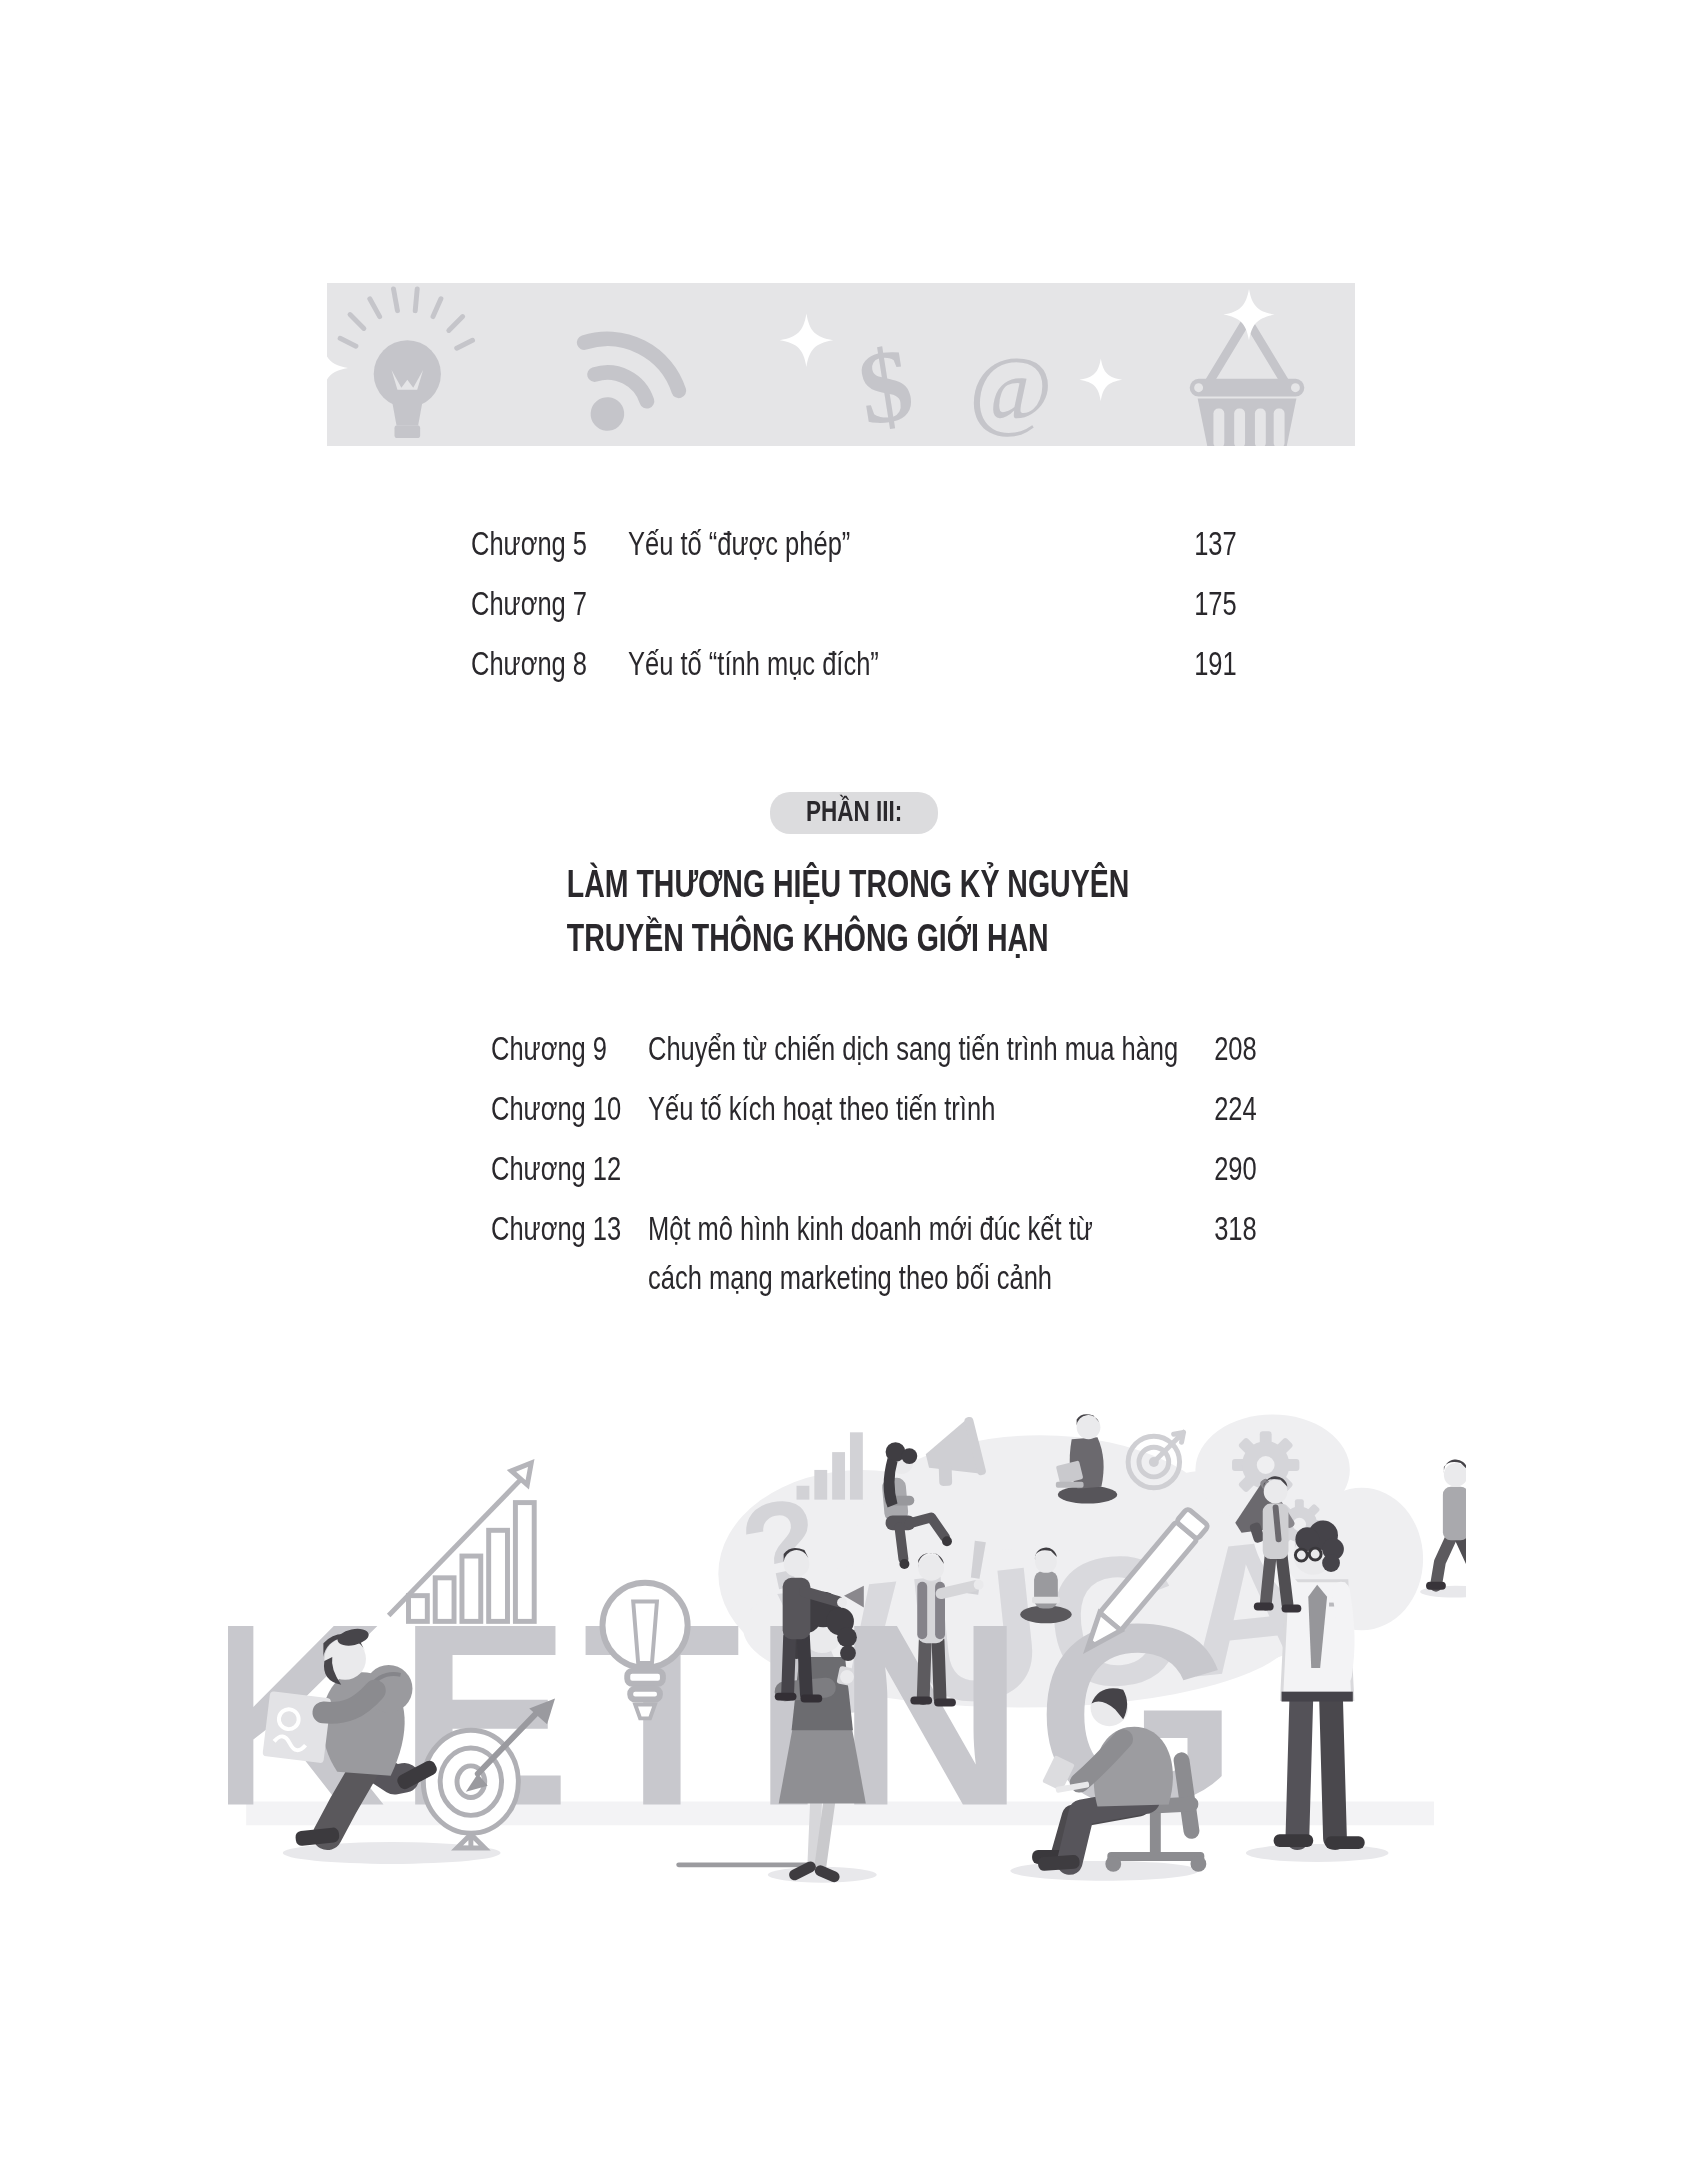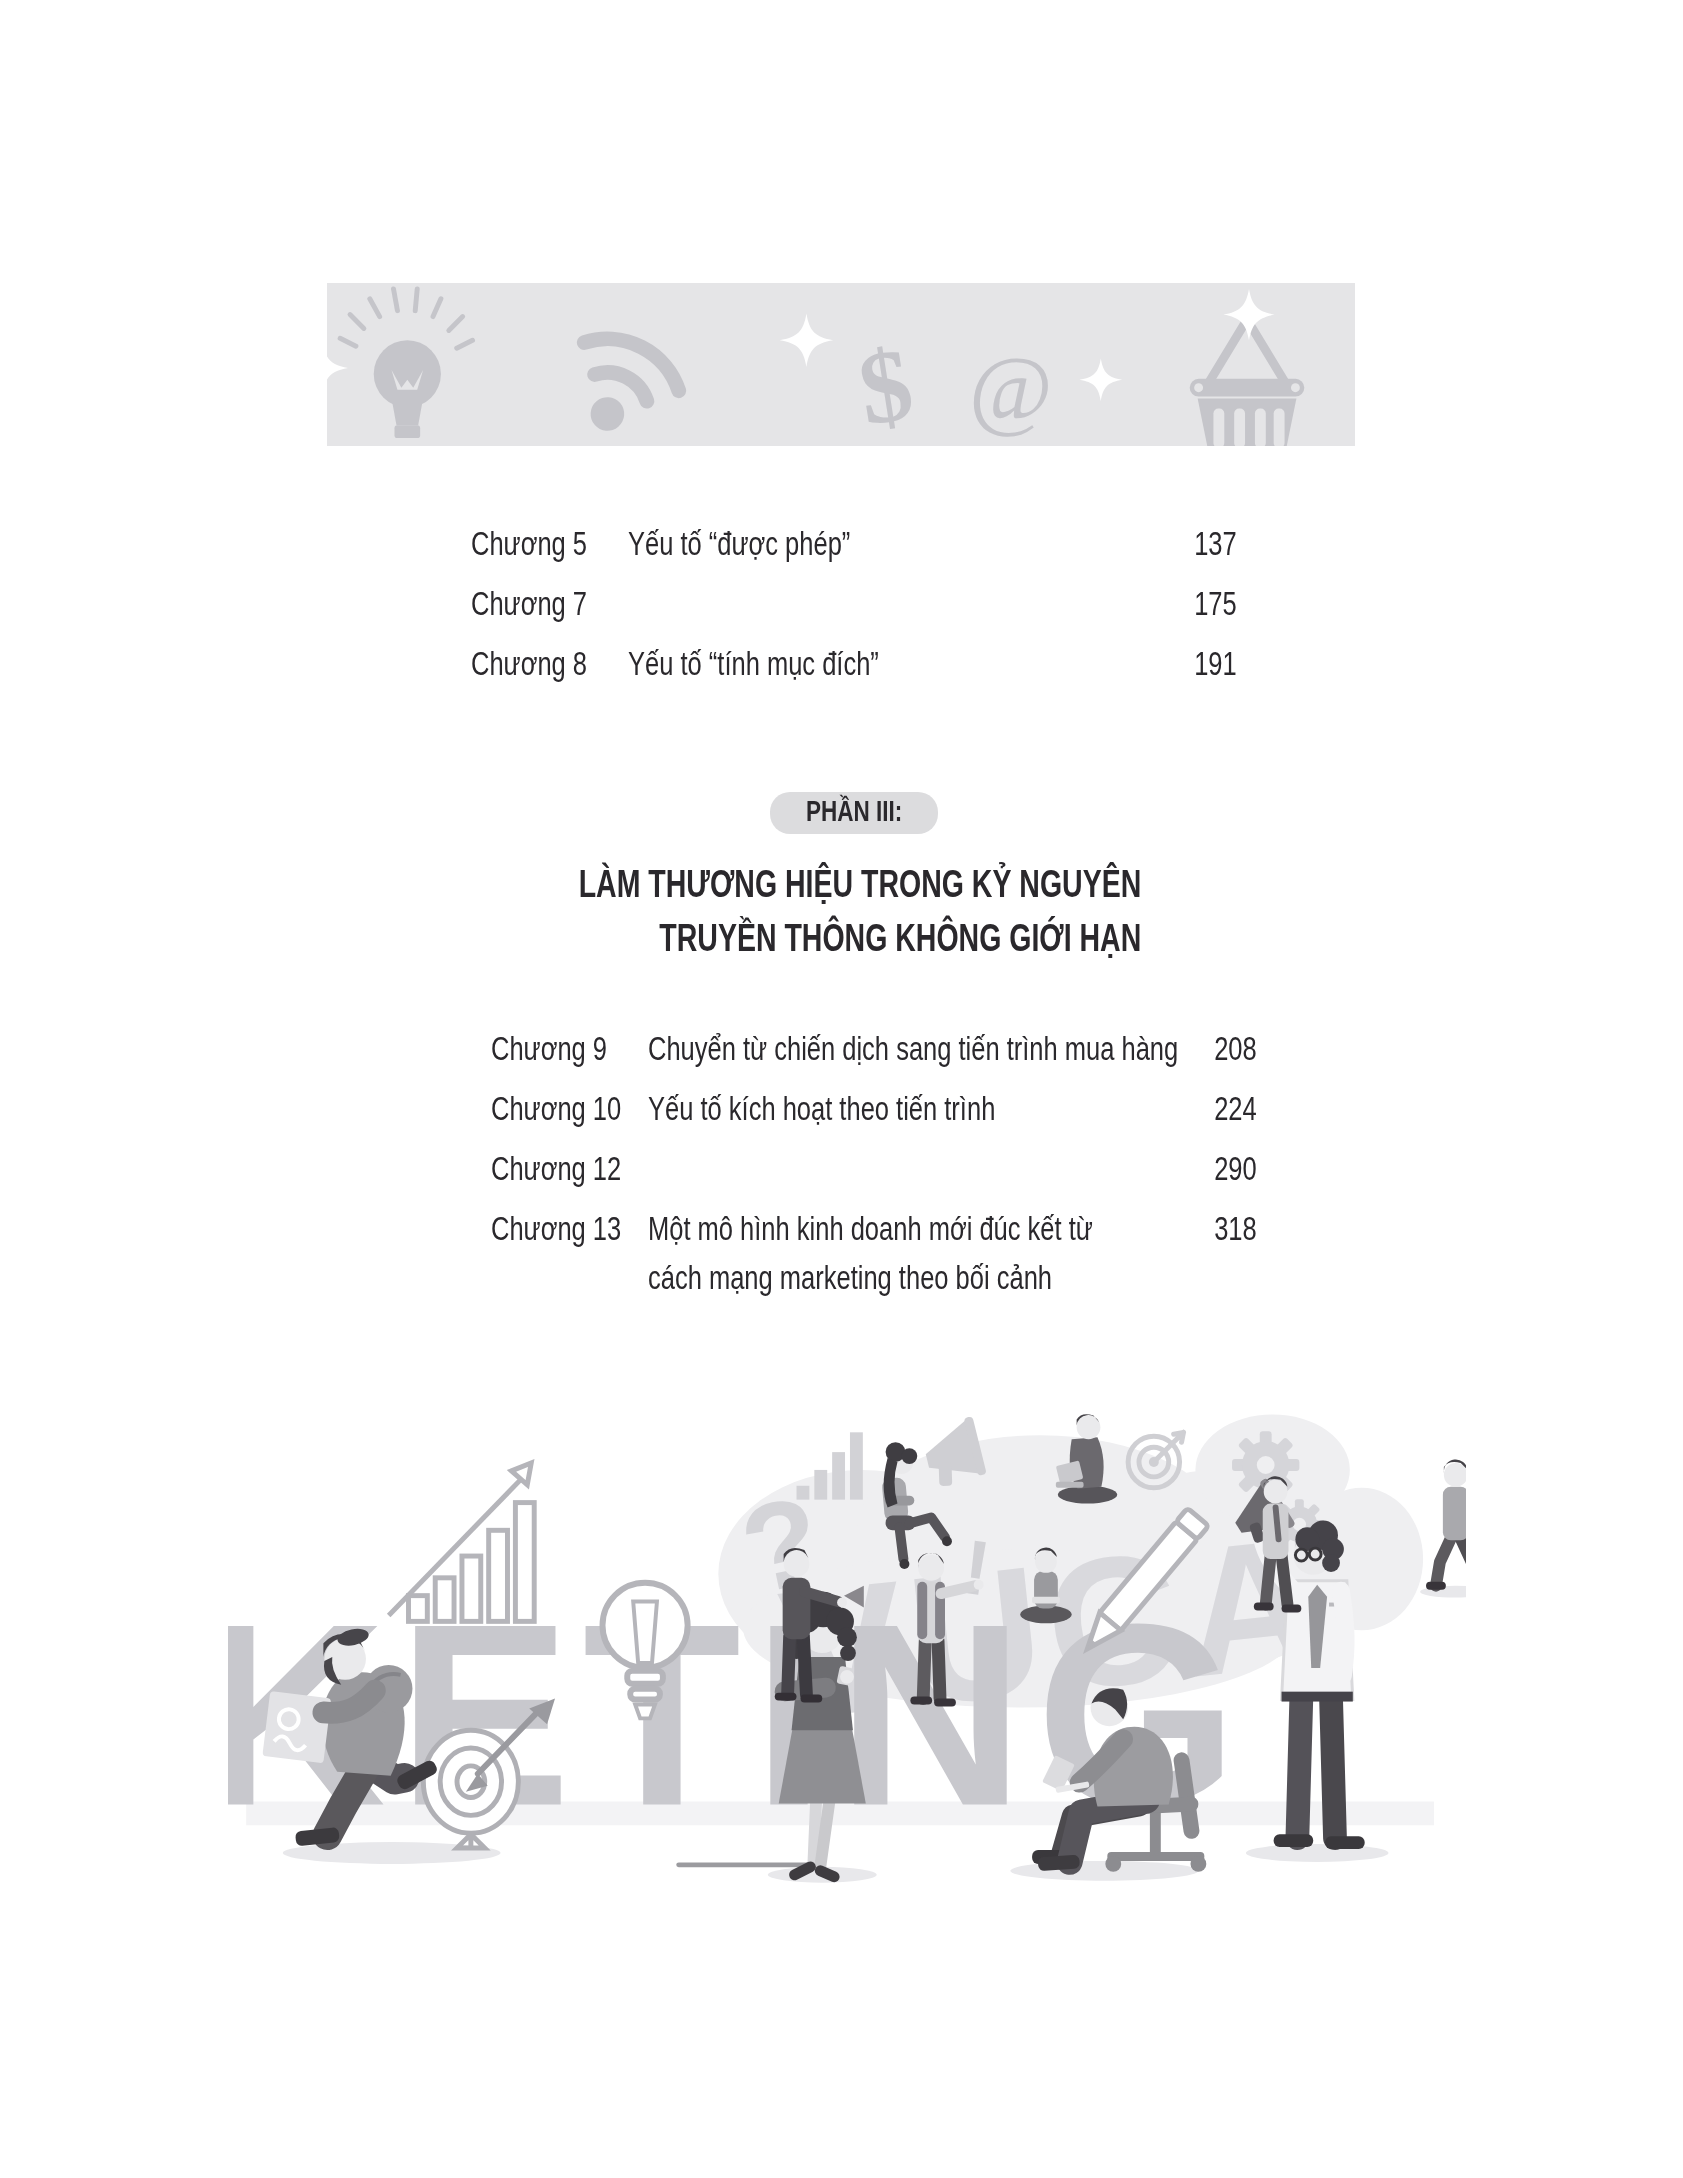--- a/index.html
+++ b/index.html
@@ -19,21 +19,21 @@
   .title-cell{flex:1 1 auto;min-width:0;}
   .num-cell{margin-left:auto;text-align:center;}
   .cond{display:inline-block;transform:scaleX(.75);transform-origin:left center;}
   .num-cell .cond{transform-origin:right center;}
   .title-line2{display:block;line-height:50px;margin-top:-6px;font-size:34px;white-space:nowrap;}
 
   .part-badge-wrap{position:absolute;left:471px;top:792px;width:766px;text-align:center;}
   .part-badge{display:inline-block;background:#dcdcde;border-radius:20px;
               padding:2px 20px 6px 20px;font-weight:bold;font-size:30px;line-height:34px;}
   .part-badge .cond{transform-origin:center center;}
-  .part-title{position:absolute;left:471px;top:857px;width:766px;text-align:right;
+  .part-title{position:absolute;left:471px;top:857px;width:766px;text-align:left;
               font-weight:bold;font-size:38px;line-height:54px;}
   .part-title .cond{transform-origin:center center;display:block;}
 
   
   .illo{position:absolute;left:228px;top:1366px;width:1238px;height:584px;}
   .keting{font-family:"Liberation Sans","DejaVu Sans",sans-serif;font-weight:bold;}
 </style>
 </head>
 <body>
 

